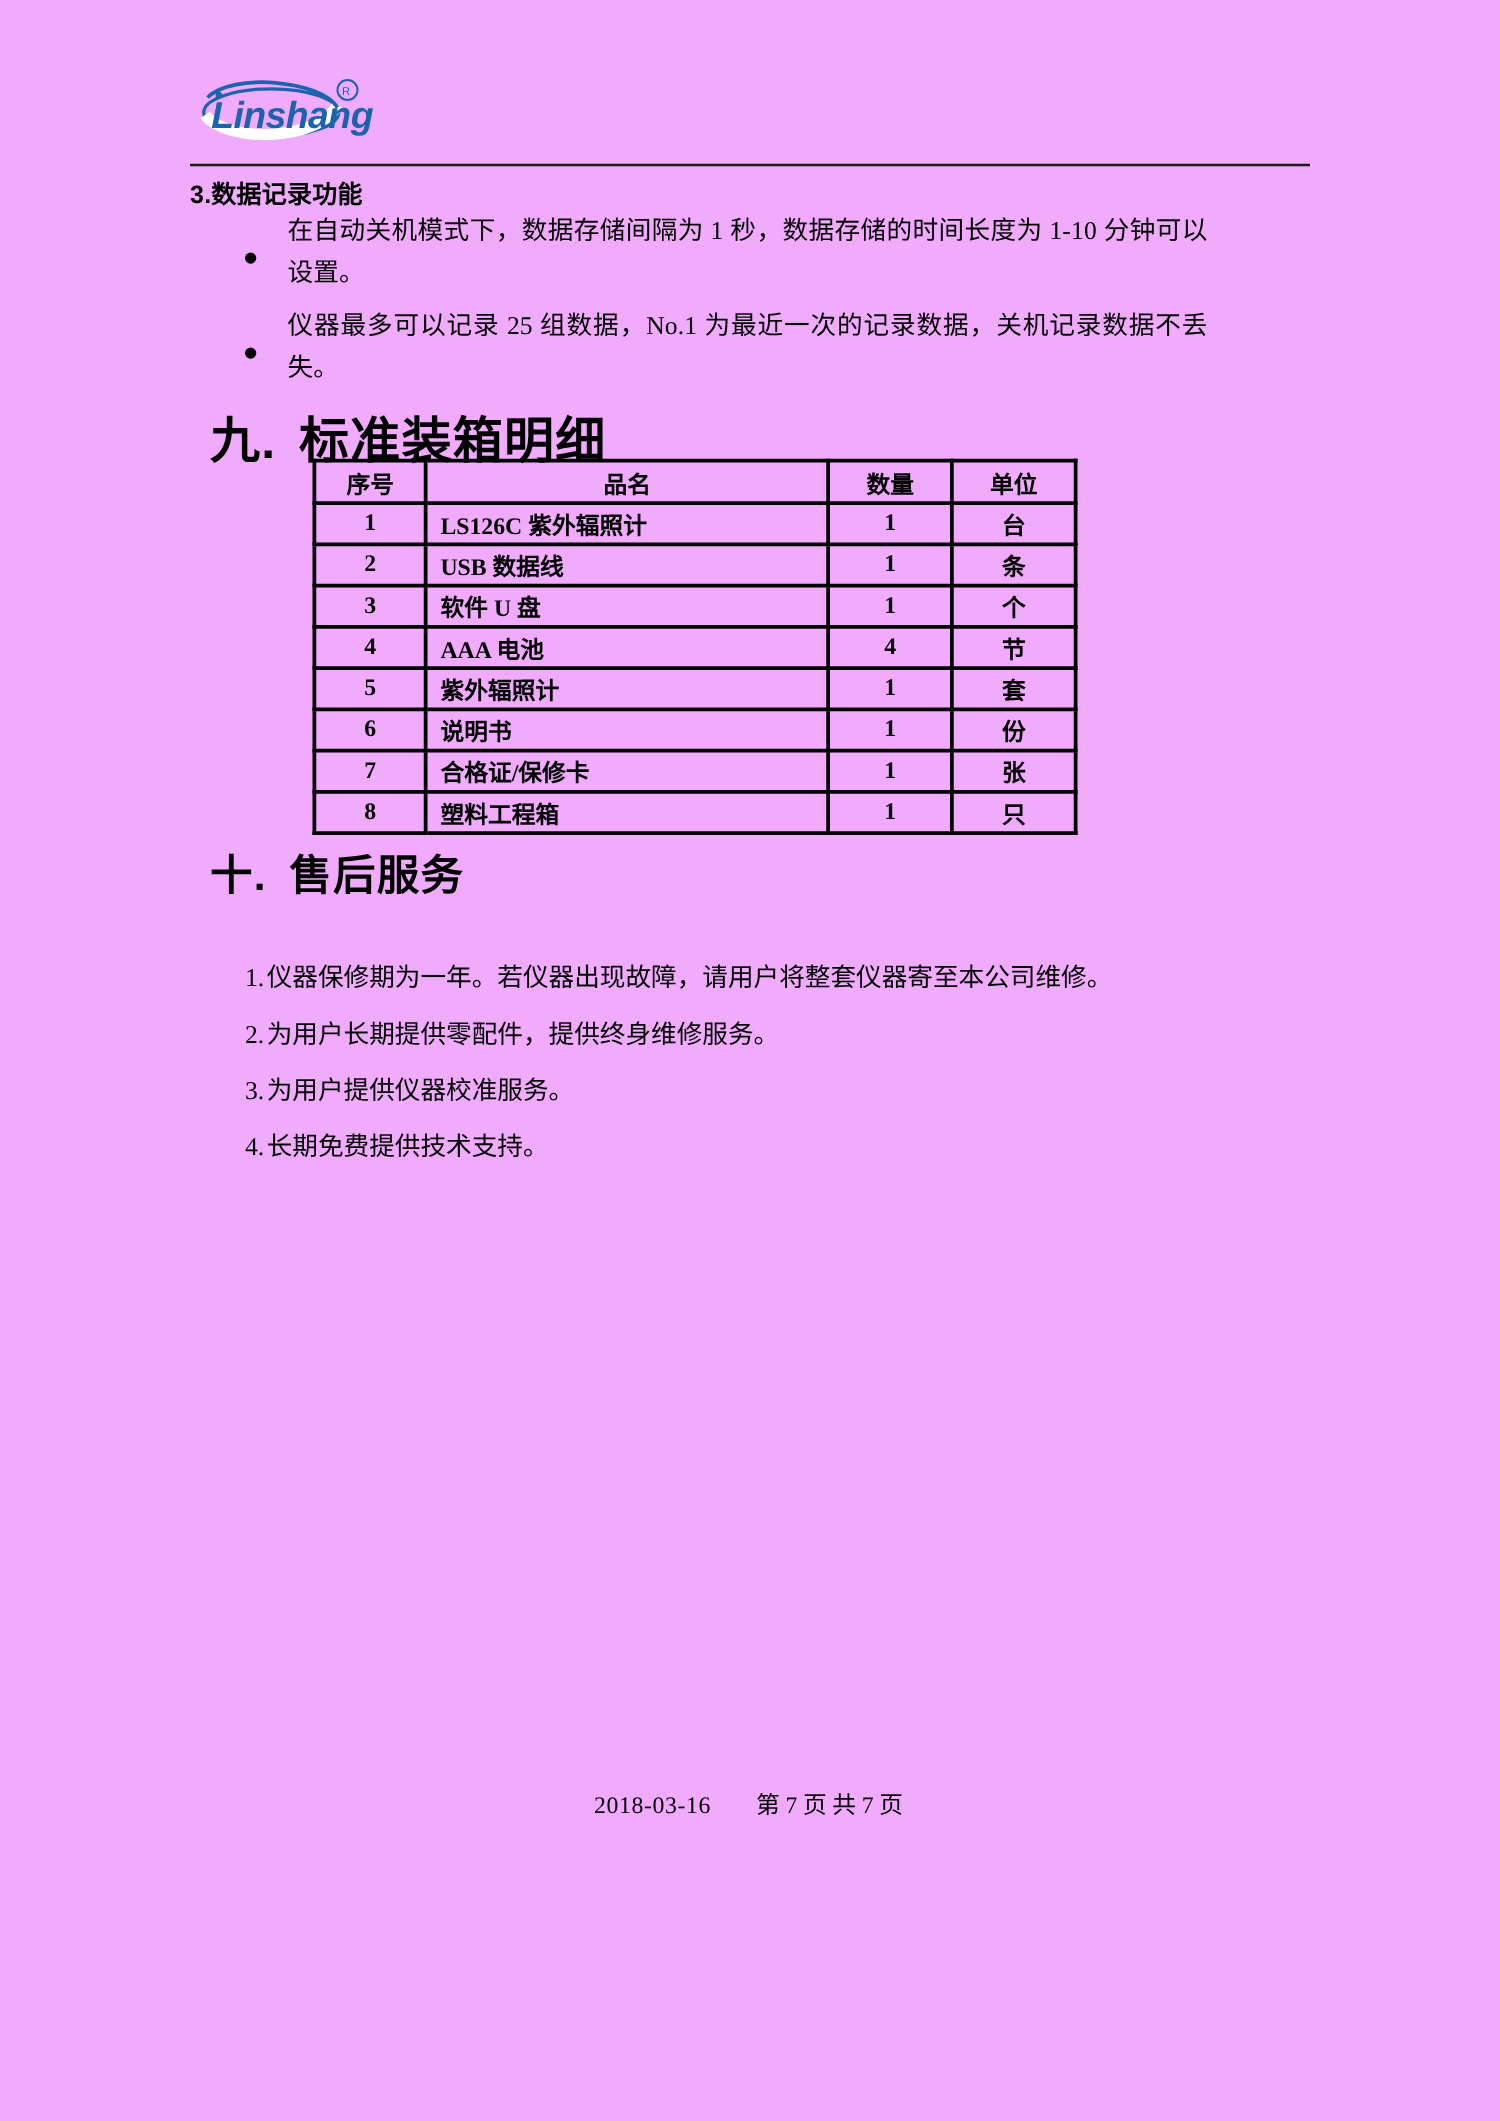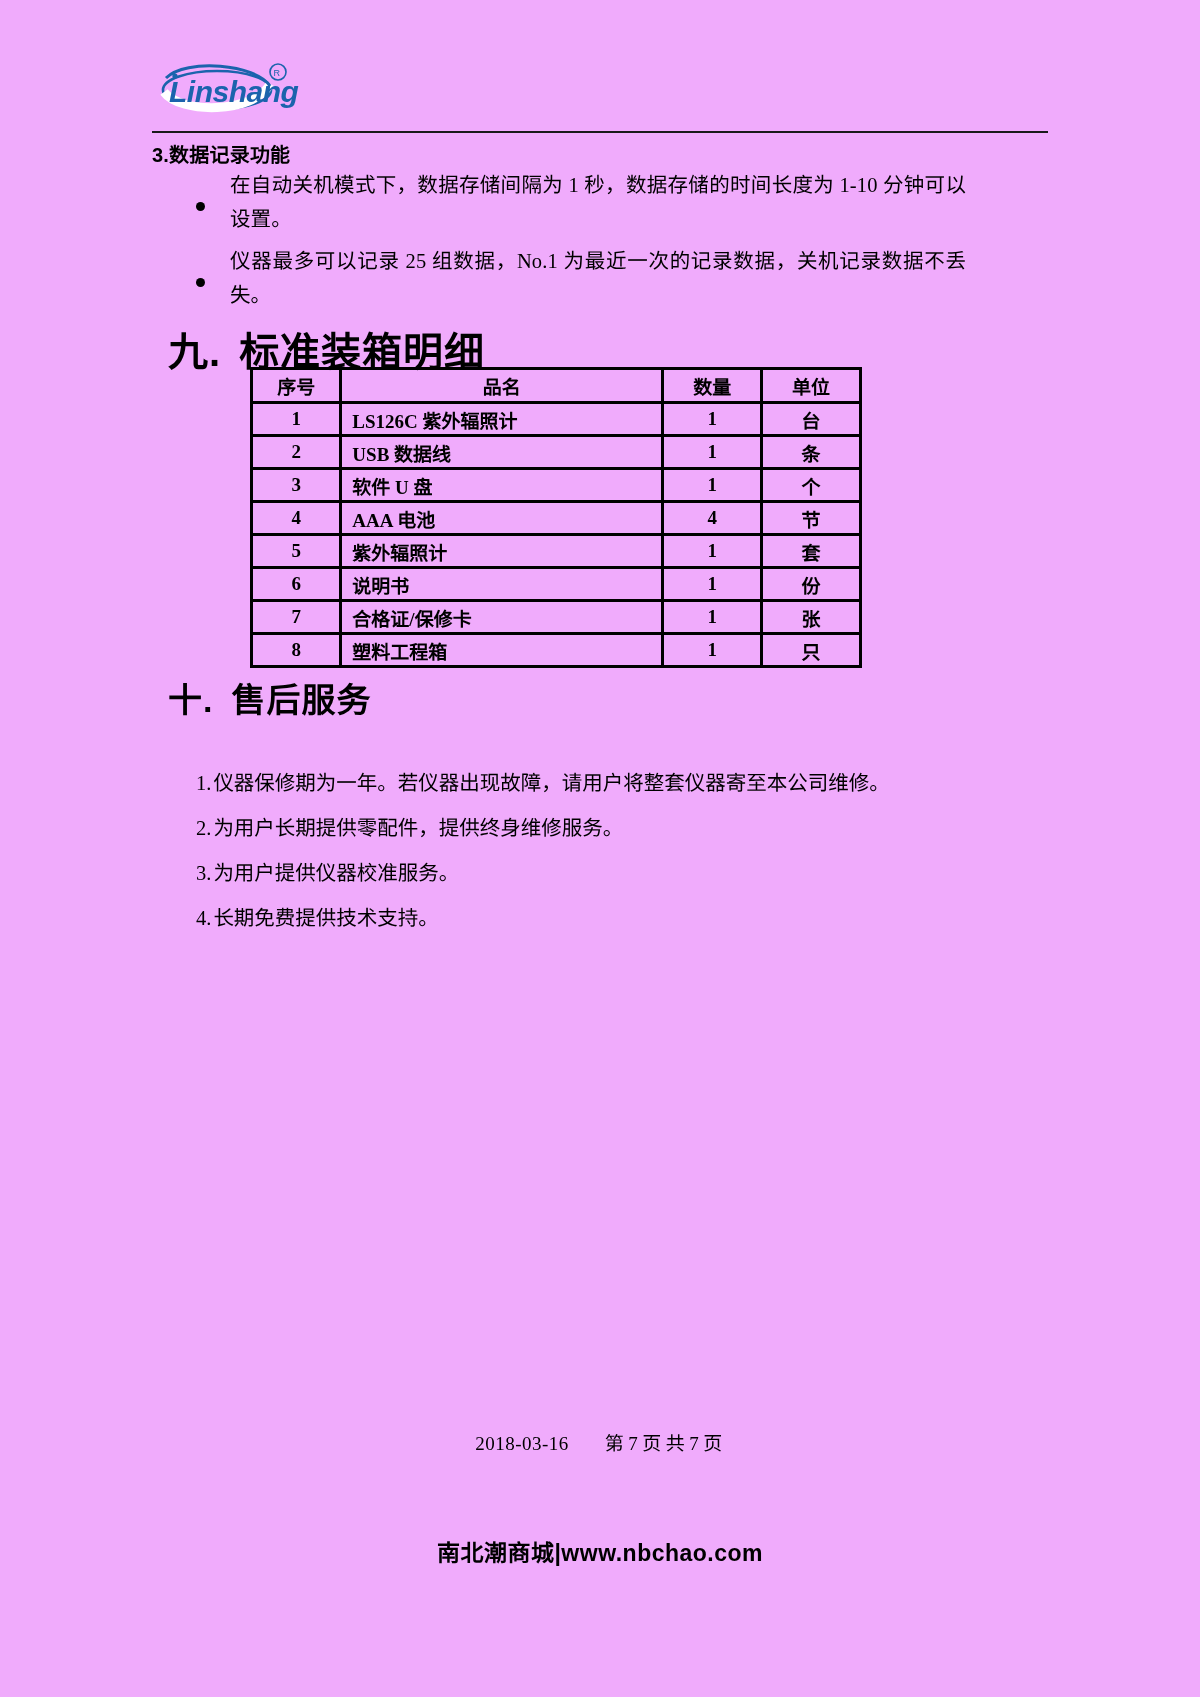--- a/index.html
+++ b/index.html
@@ -301,15 +301,14 @@
       <div class="service-item">
         <span class="service-num">4.</span>
         <span class="service-text">长期免费提供技术支持。</span>
       </div>
     </div>
 
   <div class="doc-footer">
     <span class="date">2018-03-16</span><span class="pageinfo"><span>第</span><span>7</span><span>页</span><span>共</span><span>7</span><span>页</span></span>
   </div>
 
-  <div class="site-bar">南北潮商城|www.nbchao.com</div>
 
 </div>
 
 </body></html>

